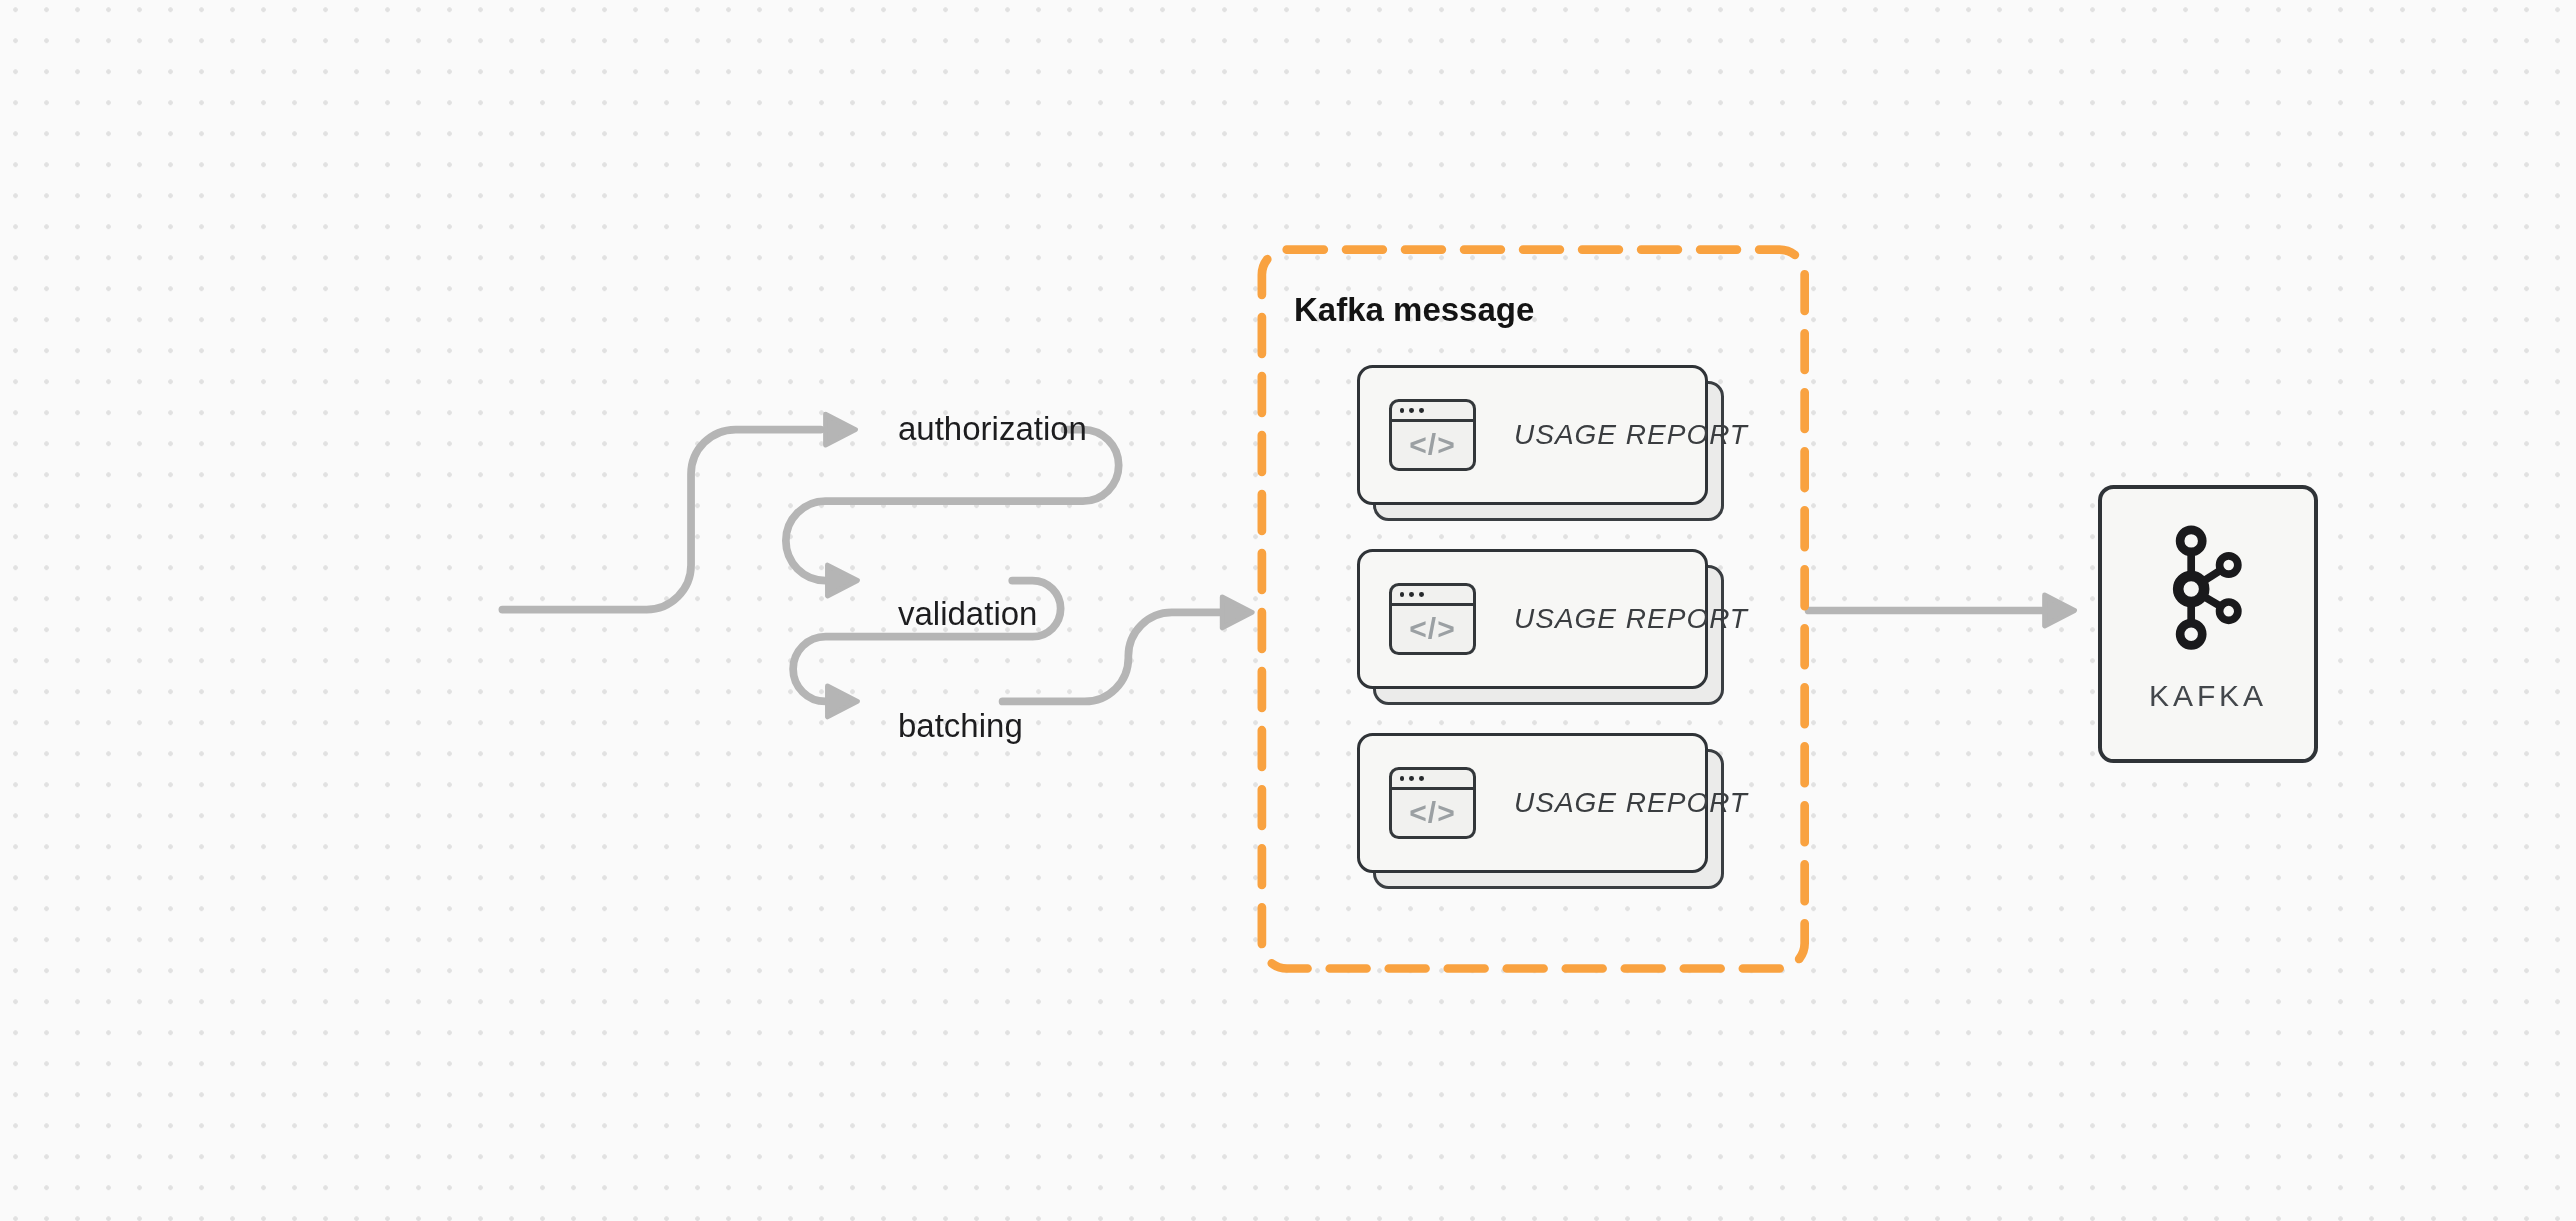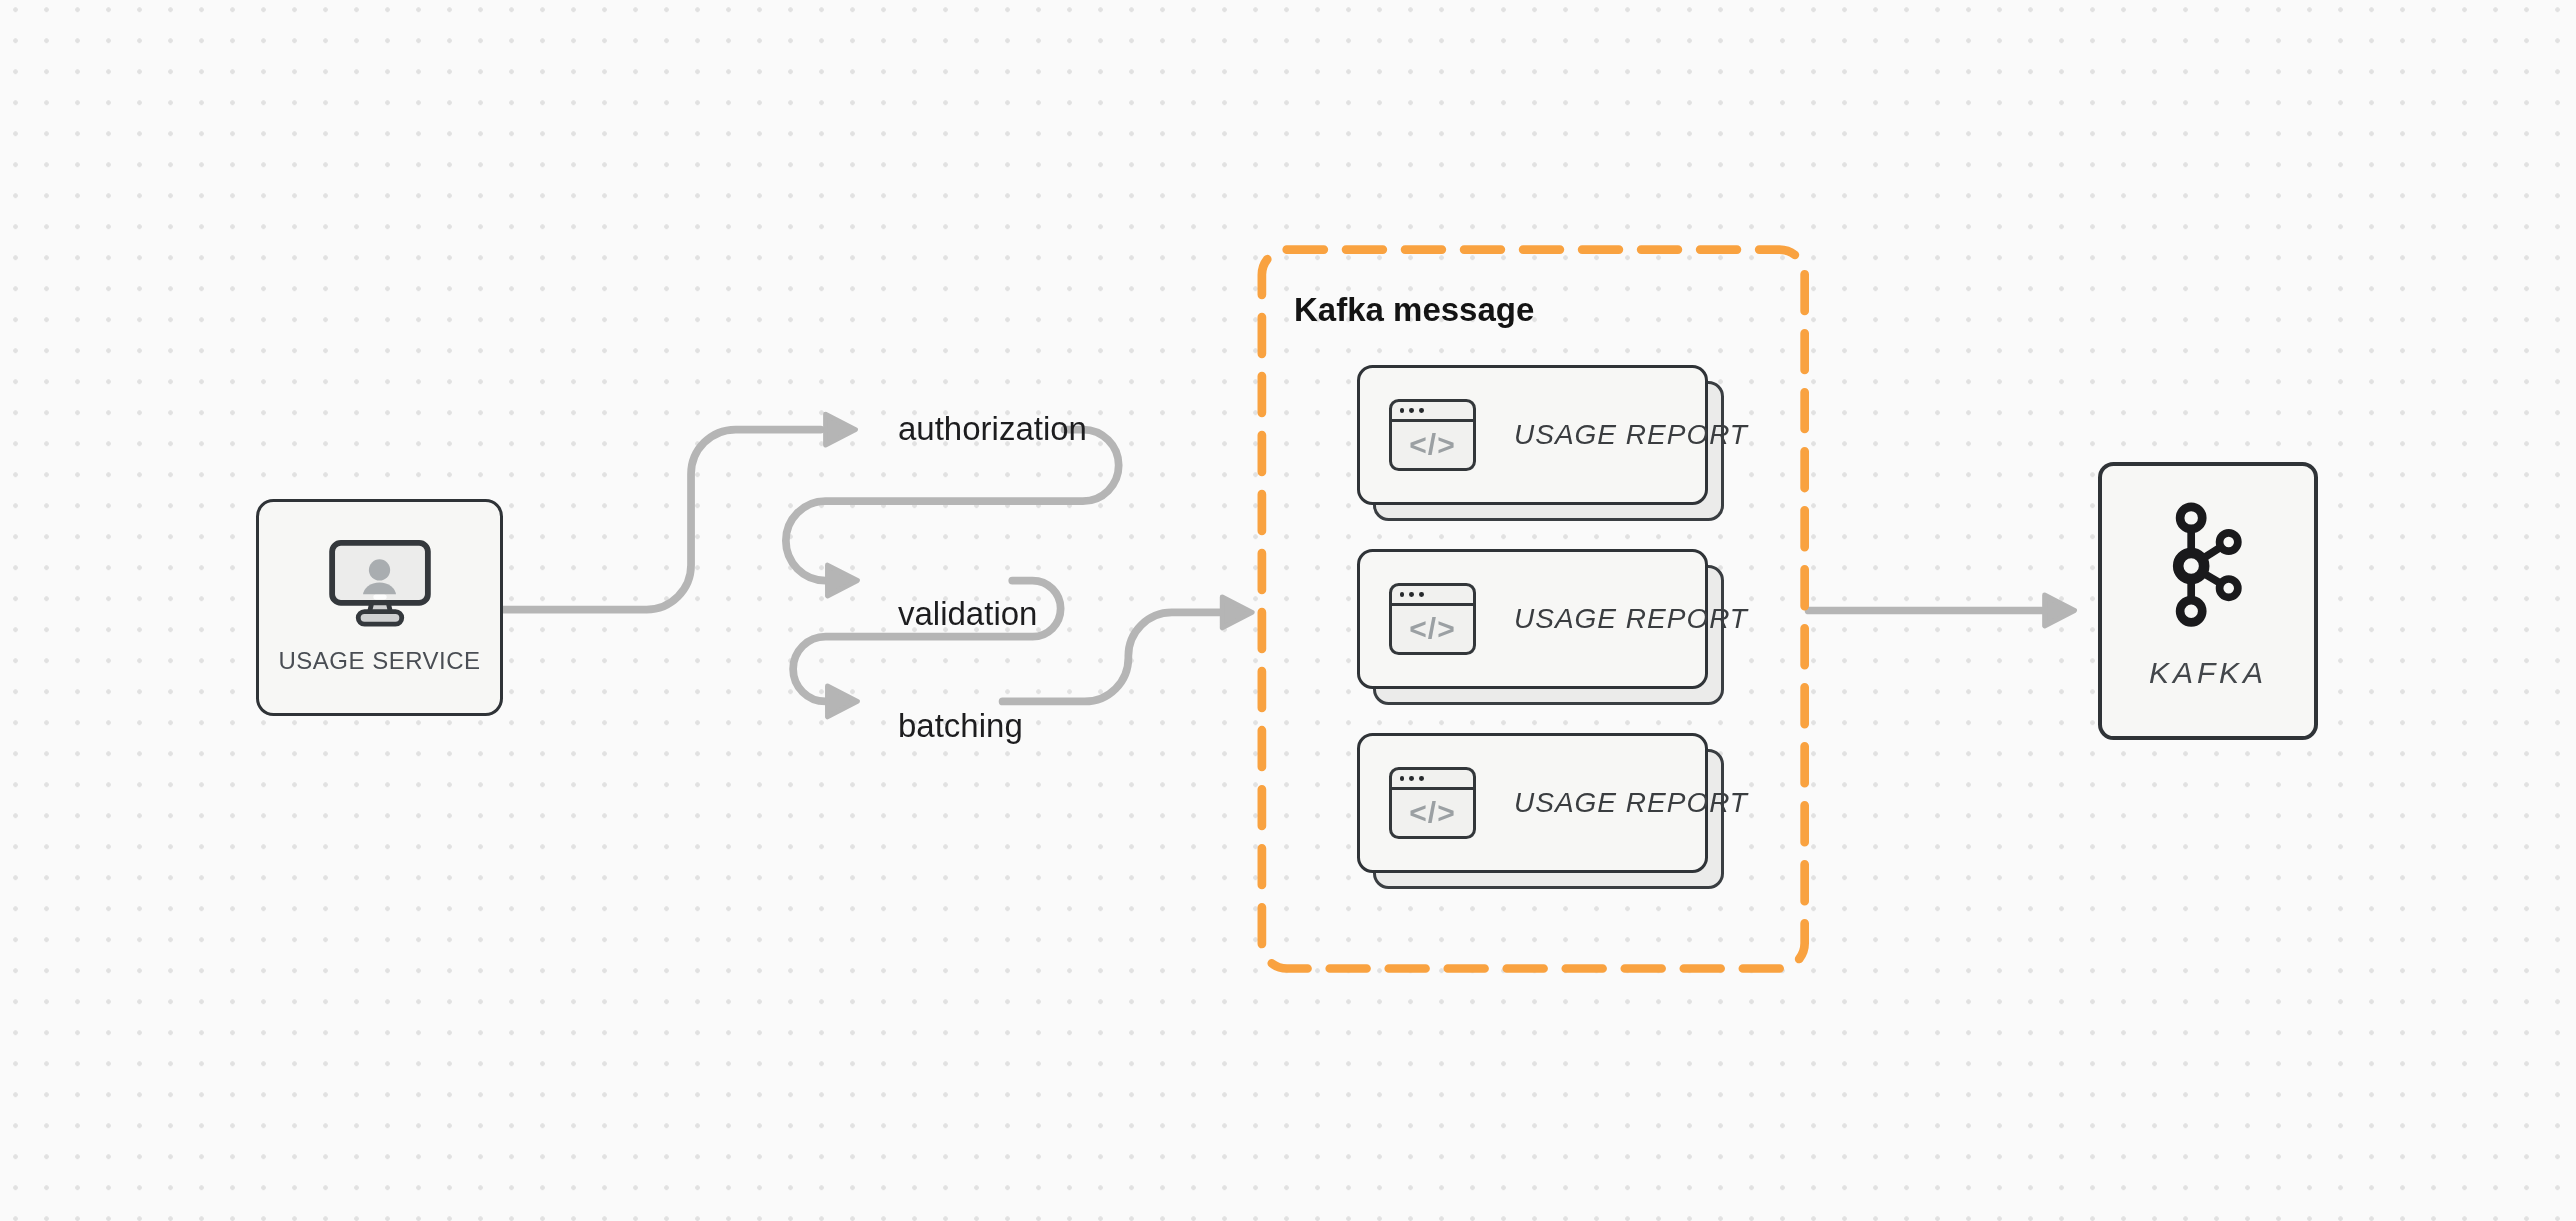--- a/index.html
+++ b/index.html
@@ -53,21 +53,21 @@
     font-weight: 500;
     letter-spacing: 0.5px;
     white-space: nowrap;
   }
 
   
   .usage-service { left: 256px; top: 499px; width: 247px; height: 217px; justify-content: center; gap: 19.4px; }
   .usage-service .node-label { font-size: 24px; }
 
   
-  .kafka-node { left: 2098px; top: 462px; width: 220px; height: 278px; border-width: 4.8px; border-radius: 15.5px; font-style: italic; }
+  .kafka-node { left: 2098px; top: 485px; width: 220px; height: 278px; border-width: 4.8px; border-radius: 15.5px; }
   .kafka-node .kafka-logo { margin-top: 33px; }
   .kafka-node .node-label { margin-top: 23px; font-size: 30px; letter-spacing: 3.9px; color: #43474b; font-weight: 400; }
 
   
   .step-label {
     position: absolute;
     left: 866px;
     transform: translateY(-50%);
     font-size: 33px;
     font-weight: 500;
@@ -171,38 +171,20 @@
 
     <path class="flow" d="M 1036 725 H 1121 A 45 45 0 0 0 1166 680 V 678 A 45 45 0 0 1 1211 633 H 1260" stroke="#b5b5b5"></path>
     <polygon class="arrowhead" points="1263,617 1294,633 1263,649" fill="#b5b5b5"></polygon>
 
     <path class="flow" d="M 1869 631 H 2110" stroke="#b5b5b5"></path>
     <polygon class="arrowhead" points="2113,615 2144,631 2113,647" fill="#b5b5b5"></polygon>
 
     <rect class="group-border" x="1304" y="258" width="561" height="743" rx="26" stroke="#f9a240"></rect>
   </svg>
 
-  <div class="node usage-service">
-    <svg width="102" height="88" viewBox="0 0 105 91">
-      <defs>
-        <clipPath id="screenClip">
-            <rect x="9" y="9" width="87" height="47" rx="4"></rect>
-          </clipPath>
-      </defs>
-      <rect x="3" y="3" width="99" height="62" rx="9" fill="#ececeb" stroke="#34383c" stroke-width="6"></rect>
-      <g clip-path="url(#screenClip)">
-        <circle cx="52" cy="31" r="11" fill="#a9adb0"></circle>
-        <ellipse cx="52" cy="57" rx="17" ry="13" fill="#a9adb0"></ellipse>
-      </g>
-      <rect x="45.5" y="56.5" width="14" height="5" rx="2.5" fill="#fdfdfd"></rect>
-      <path d="M44 65 L41 77 H64 L61 65 Z" fill="#cfd0d1" stroke="#34383c" stroke-width="5" stroke-linejoin="round"></path>
-      <rect x="30" y="74" width="45" height="13" rx="6.5" fill="#cfd0d1" stroke="#34383c" stroke-width="5"></rect>
-    </svg>
-    <div class="node-label">USAGE SERVICE</div>
-  </div>
 
   <div class="step-label" style="top:429px">authorization</div>
   <div class="step-label" style="top:614px">validation</div>
   <div class="step-label" style="top:726px">batching</div>
 
   <div class="group-title">Kafka message</div>
 
   <div class="card" style="top:365px">
     <div class="card-shadow"></div>
     <div class="card-face">

